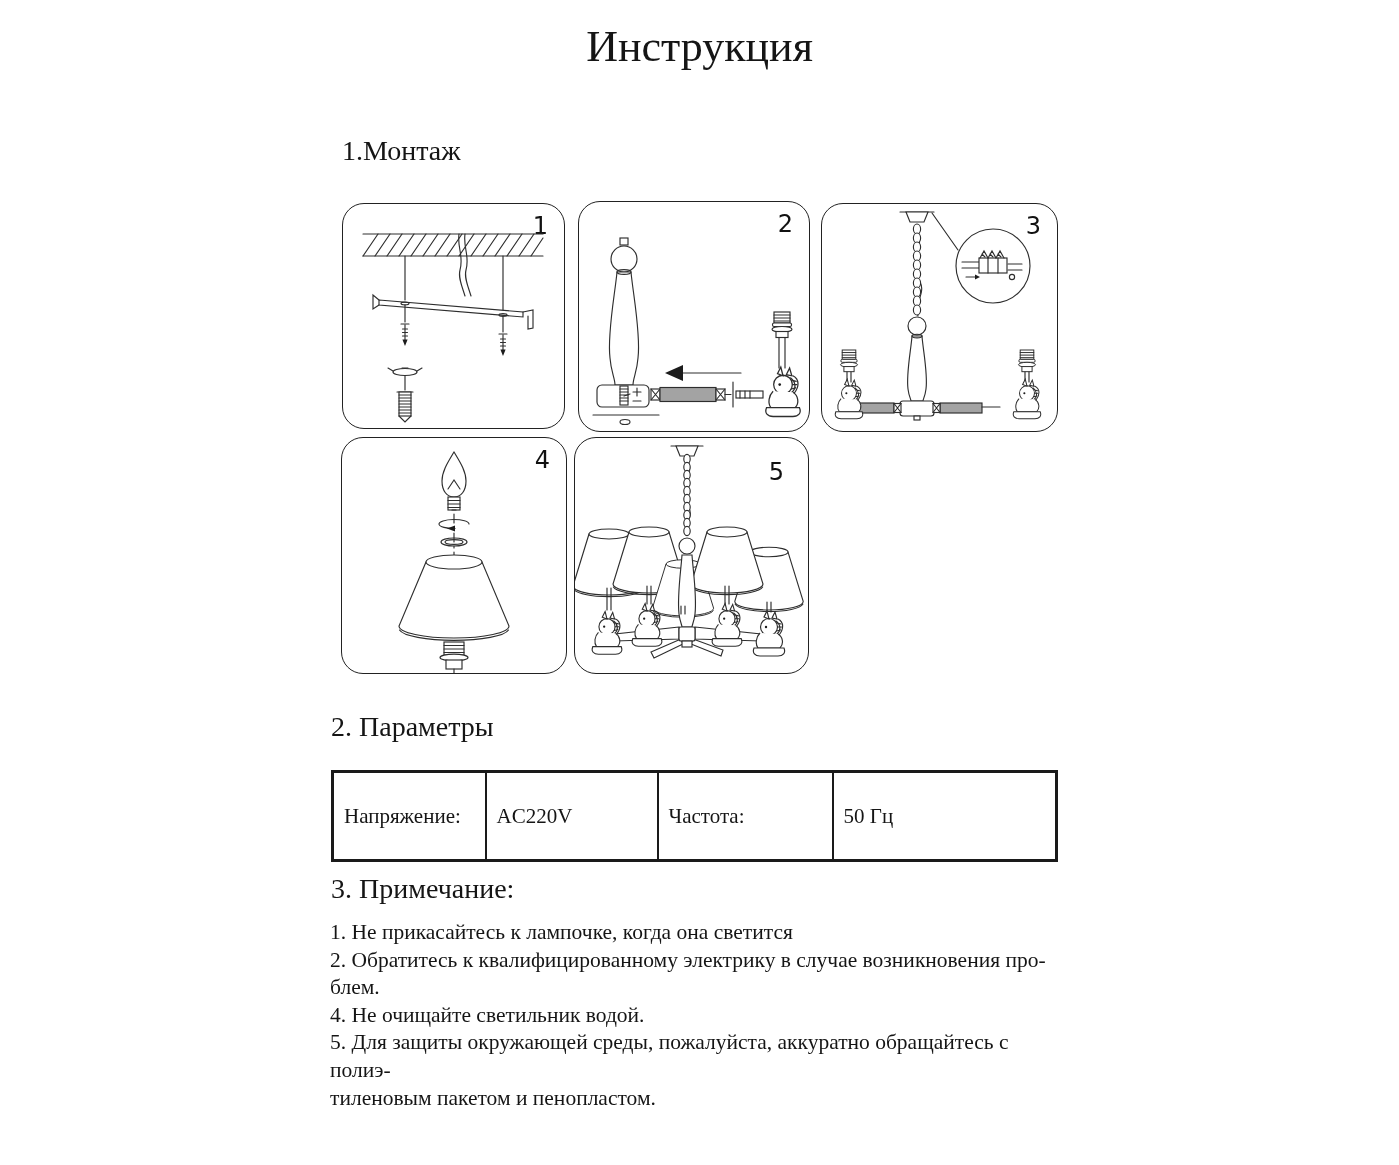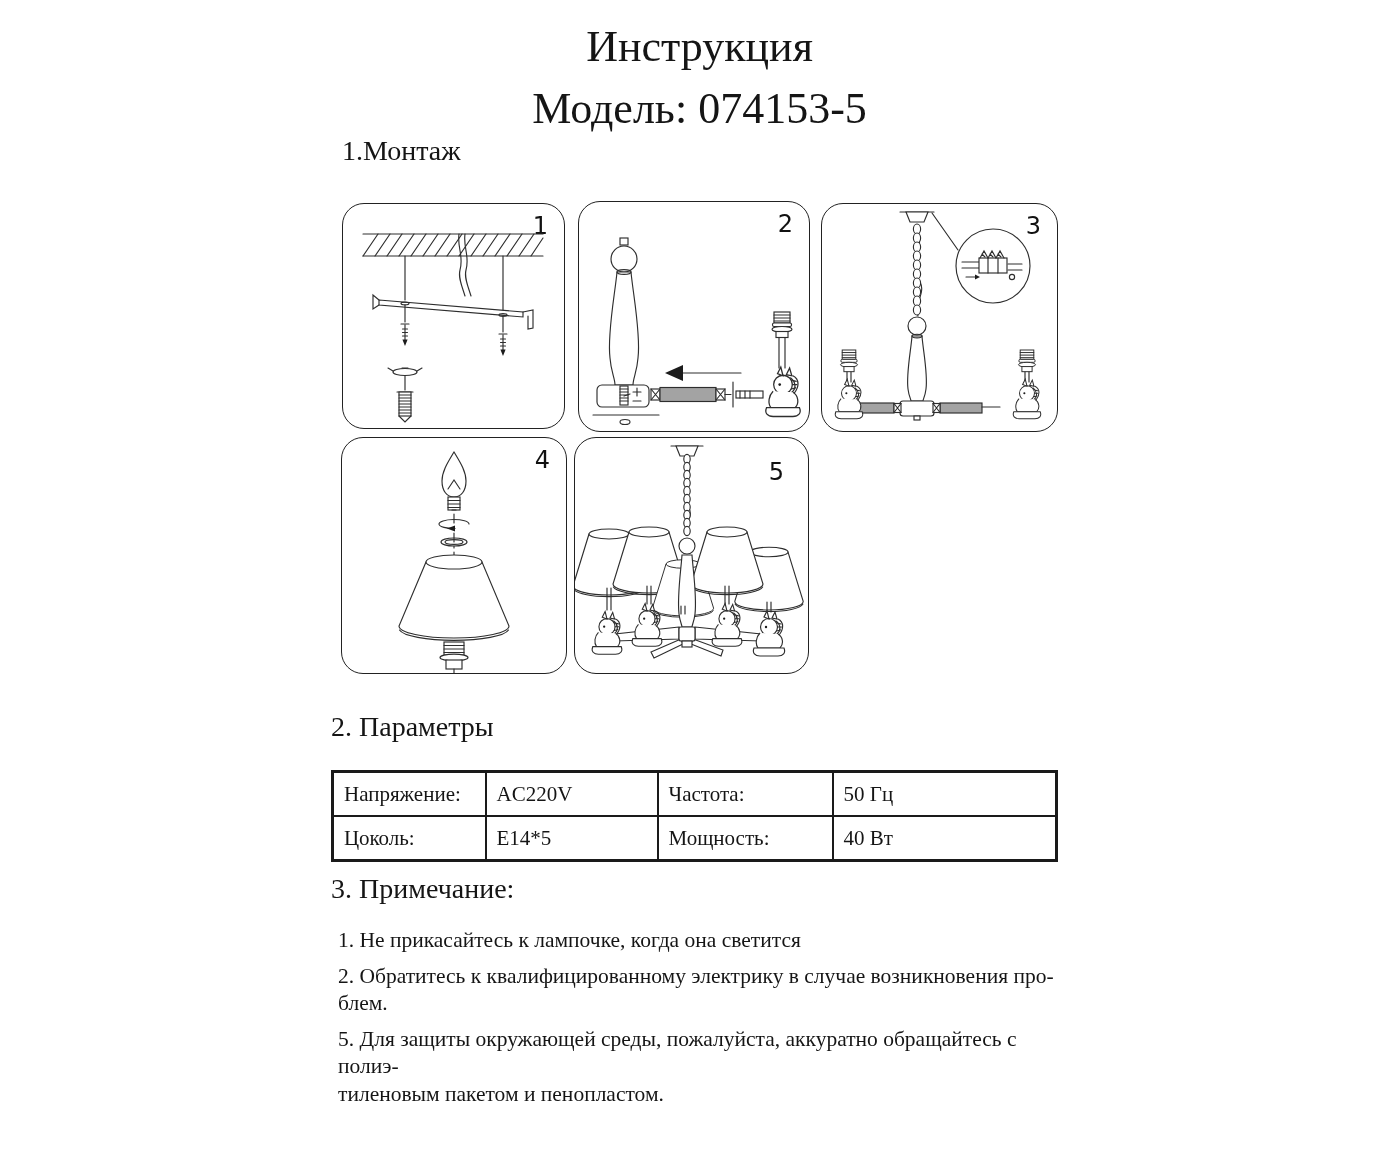--- a/index.html
+++ b/index.html
@@ -24,21 +24,21 @@
   #p4{left:341px;top:437px;width:224px;height:235px;}
   #p5{left:574px;top:437px;width:233px;height:235px;}
 
   .params-table{position:absolute;left:331px;top:770px;width:724px;height:92px;
                 border-collapse:collapse;table-layout:fixed;font-size:21px;}
   .params-table td{border:2px solid #1a1a1a;padding:0 4px 0 10px;vertical-align:middle;}
   .params-table{border:3px solid #1a1a1a;}
 
   .notes{position:absolute;left:330px;top:919px;width:732px;
          font-size:21.5px;line-height:27.6px;}
-  .note-item{white-space:pre-line;margin:8px;}
+  .note-item{white-space:pre-line;margin:0;}
 
   svg .ln{stroke:#2e2e2e;fill:none;stroke-width:1.15;stroke-linecap:round;}
   svg .wh{stroke:#2e2e2e;fill:#ffffff;stroke-width:1.15;}
   svg .gr{stroke:#2e2e2e;fill:#a3a3a3;stroke-width:1.15;}
   svg .bk{fill:#1c1c1c;stroke:none;}
 </style>
 </head>
 <body>
 
 <div class="page">
@@ -69,21 +69,20 @@
       </g>
       <g id="u-screw">
         <path class="ln" d="M-4,0 H4 M0,1 V16 M-2.5,5 h5 M-2.5,8.5 h5 M-2.5,12 h5"></path>
         <path class="bk" d="M0,22 L-2.6,15.5 H2.6 Z"></path>
       </g>
     </defs>
   </svg>
 
   <div class="title">
     <div>Инструкция</div>
-    <div>Модель: 074153-5</div>
   </div>
 
   <div class="sec-heading" id="h-montage">1.Монтаж</div>
 
   <div class="panel" id="p1">
     <span class="num">1</span>
     <svg viewBox="0 0 221 224">
       <path class="ln" d="M20,30 H200 M20,52 H200"></path>
       <path class="ln" d="M20,52 L35,30 M32,52 L47,30 M44,52 L59,30 M56,52 L71,30 M68,52 L83,30 M80,52 L95,30 M92,52 L107,30 M104,52 L119,30 M116,52 L131,30 M128,52 L143,30 M140,52 L155,30 M152,52 L167,30 M164,52 L179,30 M176,52 L191,30 M188,52 L200,34"></path>
       <path class="ln" d="M116,30 C114,44 121,52 117,66 C115,74 119,82 122,92 M122,30 C120,44 127,52 123,66 C121,74 125,82 128,92"></path>
@@ -247,32 +246,27 @@
         <col style="width:175px">
         <col style="width:224px">
     </colgroup>
     <tbody>
       <tr>
         <td>Напряжение:</td>
         <td>AC220V</td>
         <td>Частота:</td>
         <td>50 Гц</td>
       </tr>
-      <tr>
-        <td>Цоколь:</td>
-        <td>E14*5</td>
-        <td>Мощность:</td>
-        <td>40 Вт</td>
-      </tr>
     </tbody>
   </table>
 
   <div class="sec-heading" id="h-notes">3. Примечание:</div>
 
   <div class="notes">
     <p class="note-item">1. Не прикасайтесь к лампочке, когда она светится</p>
     <p class="note-item">2. Обратитесь к квалифицированному электрику в случае возникновения про-
 блем.</p>
+    <p class="note-item">4. Не очищайте  светильник водой.</p>
     <p class="note-item">5. Для защиты окружающей среды, пожалуйста, аккуратно обращайтесь с полиэ-
 тиленовым пакетом и пенопластом.</p>
   </div>
 
 </div>
 
 </body></html>

